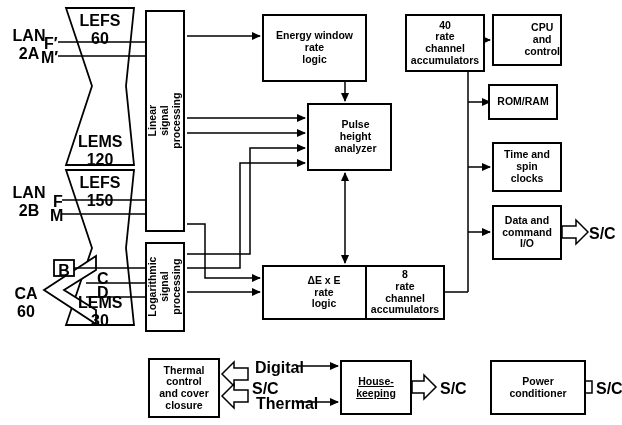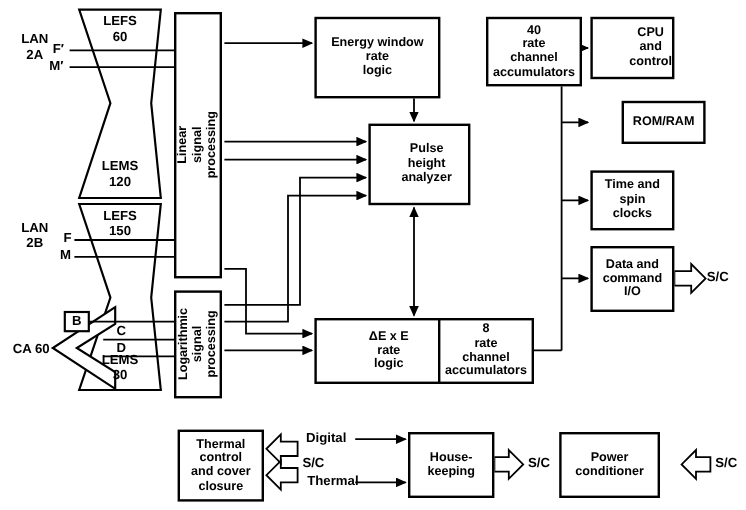--- a/index.html
+++ b/index.html
@@ -11,21 +11,21 @@
     position:absolute; border:2px solid #000; background:#fff;
     display:flex; align-items:center; justify-content:center;
     box-sizing:border-box;
   }
   .bt {
     display:block; white-space:pre-line; text-align:center;
     font-weight:bold; font-size:10.5px; line-height:1.12;
   }
   .vt { transform:rotate(-90deg); }
   .lbl {
-    position:absolute; font-weight:bold; font-size:11px; line-height:1.15;
+    position:absolute; font-weight:bold; font-size:16px; line-height:1.15;
     white-space:pre-line;
   }
   .ctr { text-align:center; }
   svg.layer { position:absolute; left:0; top:0; }
 </style>
 </head>
 <body>
 
 <div class="stage">
 
@@ -121,45 +121,45 @@
 rate
 channel
 accumulators</span>
   </div>
 
   <div class="box" style="left:492px;top:14px;width:70px;height:52px;justify-content:flex-end;">
     <span class="bt">CPU
 and
 control</span>
   </div>
-  <div class="box" style="left:518px;top:84px;width:70px;height:36px;">
+  <div class="box" style="left:488px;top:84px;width:70px;height:36px;">
     <span class="bt">ROM/RAM</span>
   </div>
   <div class="box" style="left:492px;top:205px;width:70px;height:55px;">
     <span class="bt">Data and
 command
 I/O</span>
   </div>
   <div class="box" style="left:492px;top:142px;width:70px;height:50px;">
     <span class="bt">Time and
 spin
 clocks</span>
   </div>
 
   <div class="box" style="left:148px;top:358px;width:72px;height:60px;">
     <span class="bt">Thermal
 control
 and cover
 closure</span>
   </div>
-  <div class="box" style="left:340px;top:360px;width:72px;height:55px;">
+  <div class="box" style="left:340px;top:360px;width:72px;height:55px;text-decoration:underline;">
     <span class="bt">House-
 keeping</span>
   </div>
-  <div class="box" style="left:466px;top:360px;width:84px;height:55px;">
+  <div class="box" style="left:490px;top:360px;width:96px;height:55px;">
     <span class="bt">Power
 conditioner</span>
   </div>
 
   <div class="lbl ctr" style="left:12px;top:27px;width:34px;">LAN
 2A</div>
   <div class="lbl ctr" style="left:12px;top:184px;width:34px;">LAN
 2B</div>
   <div class="lbl ctr" style="left:4px;top:285px;width:44px;">CA 60</div>
 

